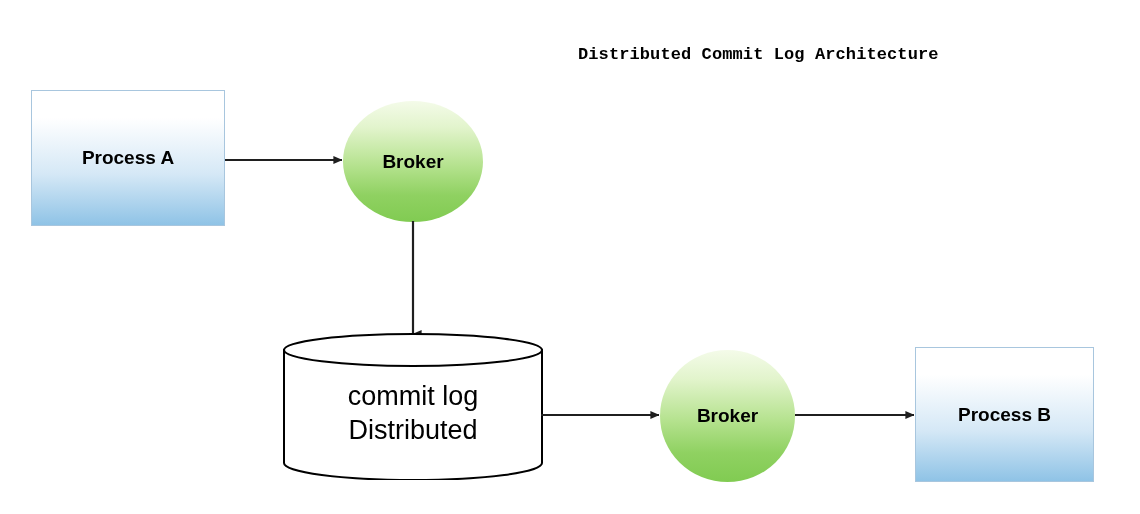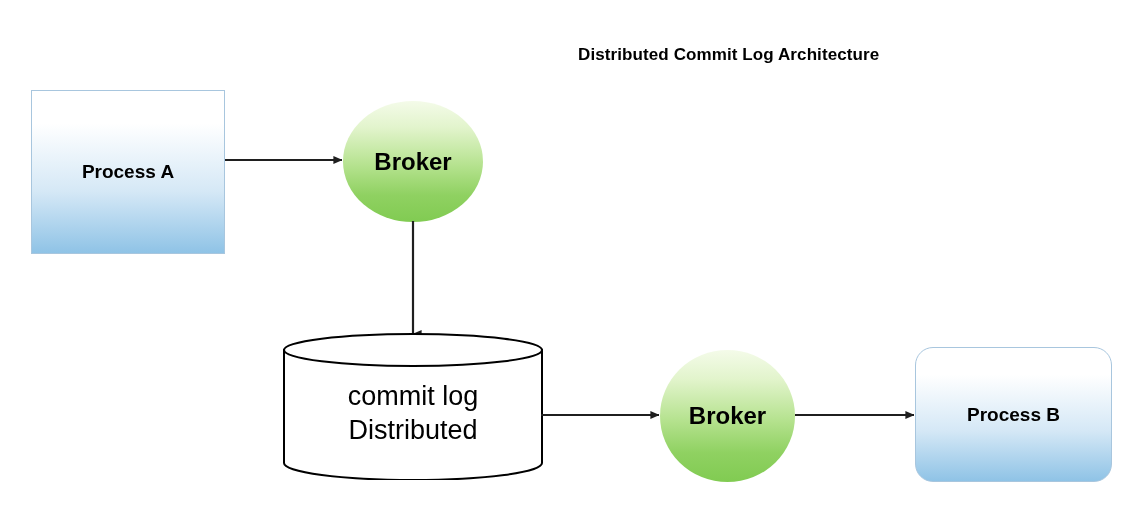--- a/index.html
+++ b/index.html
@@ -24,20 +24,21 @@
   .diagram-title {
     position: absolute;
     left: 578px;
     top: 45px;
     width: 420px;
     font-size: 17px;
     font-weight: bold;
     color: #000000;
     letter-spacing: 0.1px;
     white-space: nowrap;
+    font-family: Liberation Mono, monospace;
   }
 
   
   .process-box {
     position: absolute;
     box-sizing: border-box;
     border: 1px solid #a8c6de;
     background: linear-gradient(to bottom, #ffffff 0%, #ffffff 20%, #d5e8f6 62%, #8fc3e6 100%);
     display: flex;
     align-items: center;
@@ -47,41 +48,40 @@
     font-size: 19px;
     font-weight: bold;
     color: #000000;
     text-align: center;
     user-select: none;
   }
   #process-a {
     left: 31px;
     top: 90px;
     width: 194px;
-    height: 164px;
+    height: 136px;
   }
   #process-b {
     left: 915px;
     top: 347px;
-    width: 197px;
+    width: 179px;
     height: 135px;
-    border-radius: 18px;
   }
 
   
   .broker-circle {
     position: absolute;
     border-radius: 50%;
     background: linear-gradient(to bottom, #f4fbe9 0%, #e2f4cc 22%, #b7e391 52%, #8fd161 78%, #81cb52 100%);
     display: flex;
     align-items: center;
     justify-content: center;
   }
   .broker-circle .circle-label {
-    font-size: 24px;
+    font-size: 19px;
     font-weight: bold;
     color: #000000;
     text-align: center;
     user-select: none;
   }
   #broker-1 {
     left: 343px;
     top: 101px;
     width: 140px;
     height: 121px;

